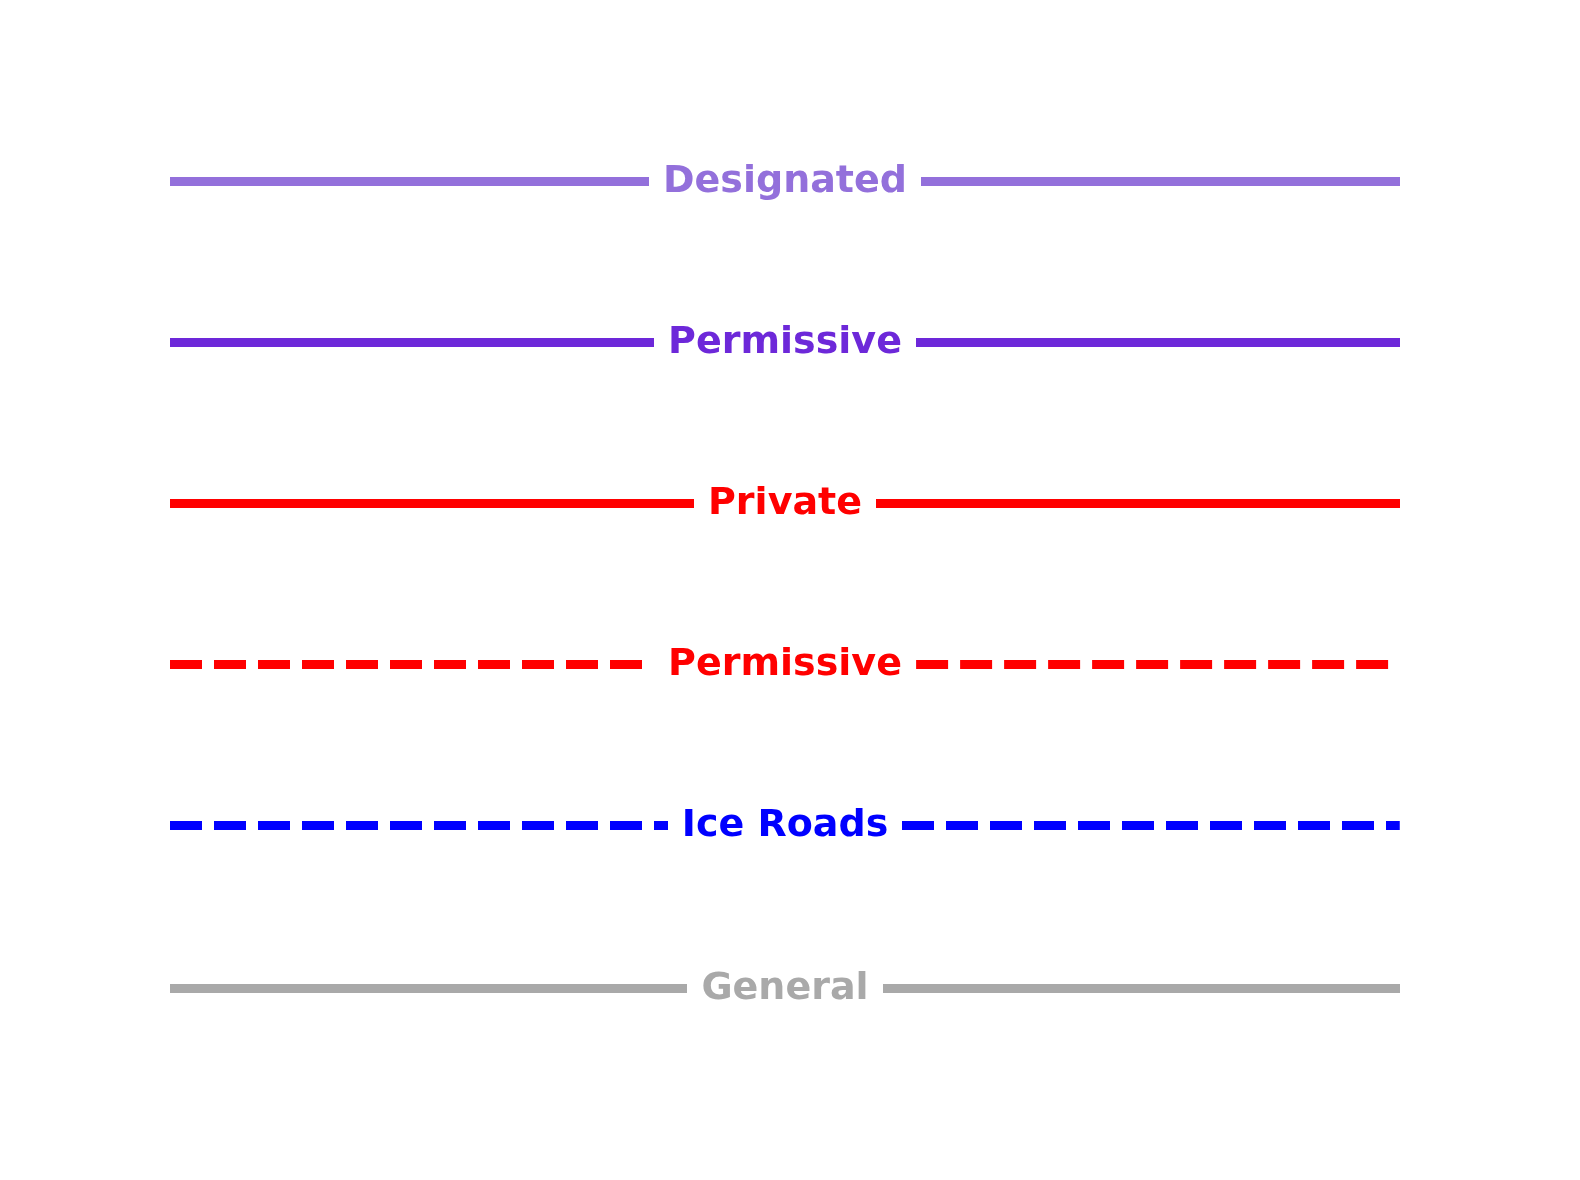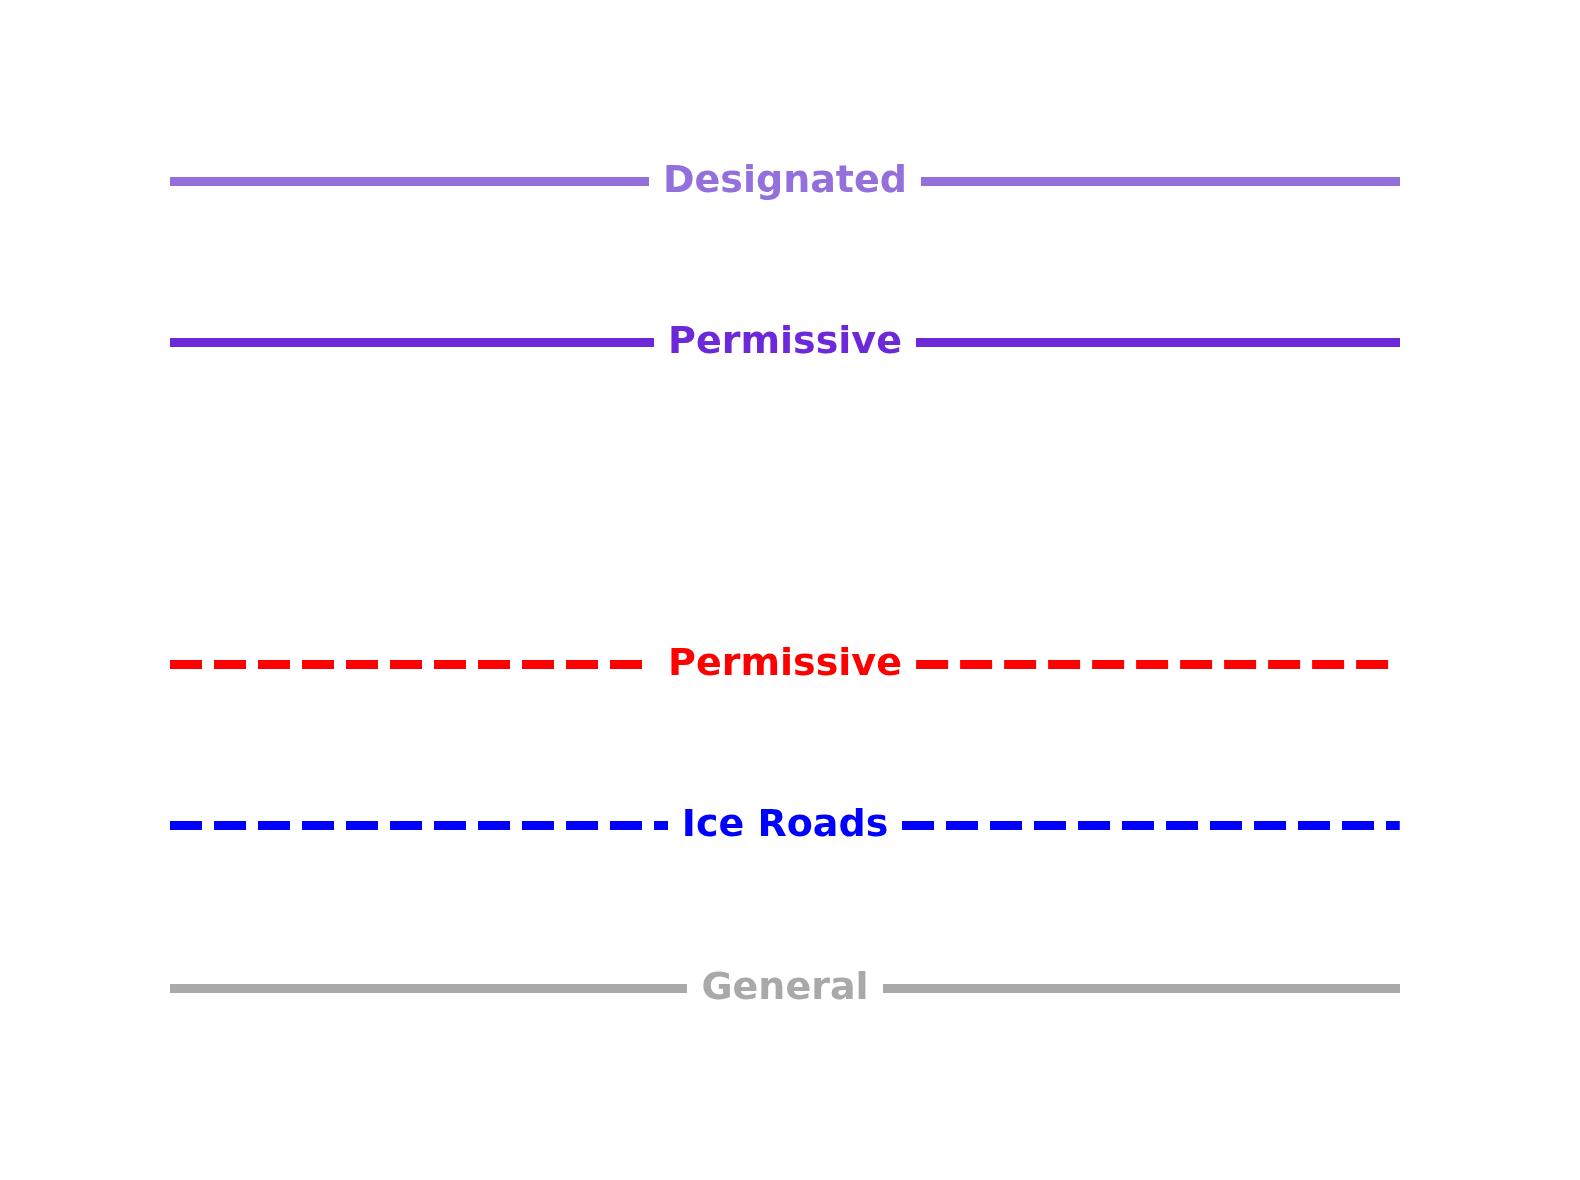--- a/index.html
+++ b/index.html
@@ -81,20 +81,25 @@
 <div class="legend-row" style="top: 151px; left: 170px; width: 1230px; color: rgb(147, 112, 219);">
       <div class="line-seg solid left-seg" style="height: 9px;"></div>
       <span class="legend-label">Designated</span>
       <div class="line-seg solid right-seg" style="height: 9px;"></div>
     </div>
     <div class="legend-row" style="top: 312px; left: 170px; width: 1230px; color: #6d28d9; align-items: center;">
       <div class="line-seg solid left-seg" style="height: 9px;"></div>
       <span class="legend-label">Permissive</span>
       <div class="line-seg solid right-seg" style="height: 9px;"></div>
     </div>
+    <div class="legend-row" style="top: 473px; left: 170px; width: 1230px; color: rgb(255, 0, 0);">
+      <div class="line-seg solid left-seg" style="height: 9px;"></div>
+      <span class="legend-label">Private</span>
+      <div class="line-seg solid right-seg" style="height: 9px;"></div>
+    </div>
     <div class="legend-row" style="top: 634px; left: 170px; width: 1230px; color: rgb(255, 0, 0);">
       <div class="line-seg dashed left-seg" style="height: 9px;"></div>
       <span class="legend-label">Permissive</span>
       <div class="line-seg dashed right-seg" style="height: 9px;"></div>
     </div>
     <div class="legend-row" style="top: 958px; left: 170px; width: 1230px; color: rgb(169, 169, 169);">
       <div class="line-seg solid left-seg" style="height: 9px;"></div>
       <span class="legend-label">General</span>
       <div class="line-seg solid right-seg" style="height: 9px;"></div>
     </div>

